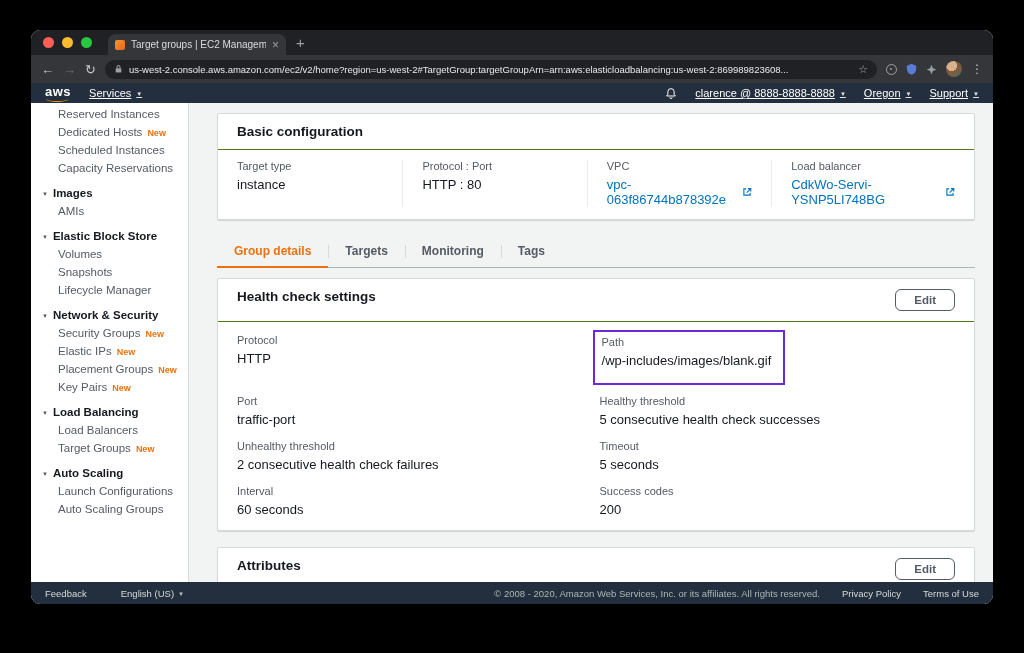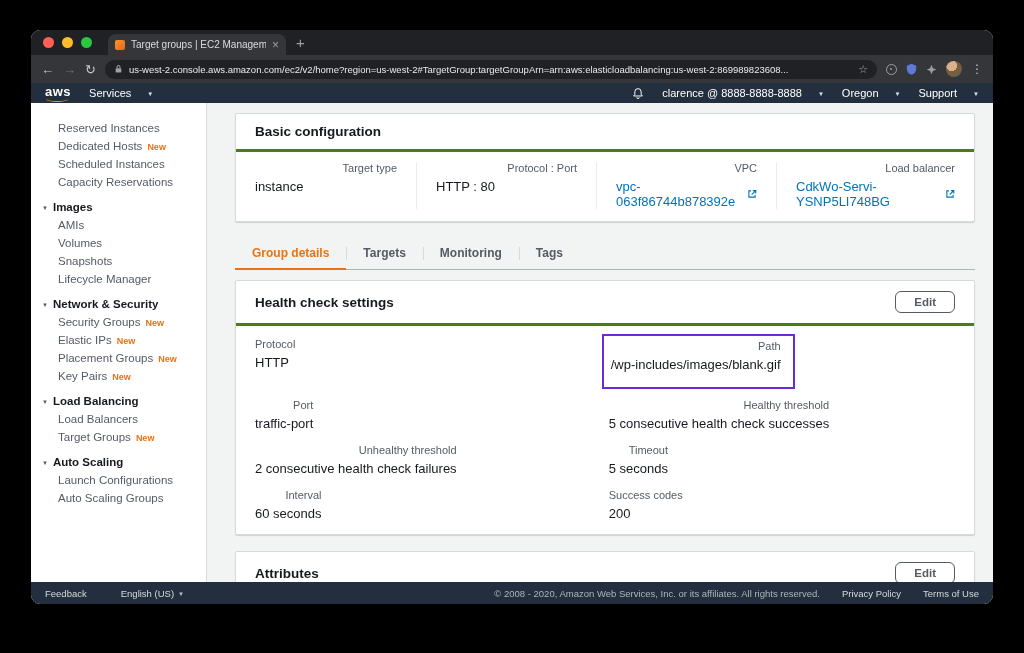--- a/index.html
+++ b/index.html
@@ -39,40 +39,40 @@
   .ext-circle::after { content:""; position:absolute; left:3px; top:3px; width:2px; height:2px; background:#9aa0a6; border-radius:50%; }
   .ext { display:flex; align-items:center; }
   .avatar { width:16px; height:16px; border-radius:50%;
             background:radial-gradient(circle at 35% 30%, #d9b08c 0 35%, #7a5c3e 36% 70%, #3f6b6b 71%); }
   .kebab { font-size:12px; }
   
   .awsnav { height:20px; background:#232f3e; display:flex; align-items:center; color:#fff; font-size:11px; padding:0 14px; gap:18px; flex-shrink:0; }
   .aws-logo { position:relative; font-weight:bold; font-size:13px; letter-spacing:.5px; padding-bottom:3px; }
   .aws-logo::after { content:""; position:absolute; left:1px; right:3px; bottom:0; height:5px;
                      border-bottom:1.6px solid #ff9900; border-radius:50%; }
-  .nav-item { display:inline-flex; align-items:center; gap:16px; cursor:pointer; }
+  .nav-item { display:inline-flex; align-items:center; gap:5px; cursor:pointer;text-decoration:underline; }
   .caret-sm { font-size:6px; opacity:.85; position:relative; top:0.5px; }
   .nav-right { margin-left:auto; display:flex; align-items:center; gap:18px; }
   
   .app { flex:1; display:flex; min-height:0; background:#f2f3f3; }
-  .sidebar { width:176px; background:#fff; border-right:1px solid #d5dbdb; padding-top:16px; overflow:hidden; flex-shrink:0; }
+  .sidebar { width:158px; background:#fff; border-right:1px solid #d5dbdb; padding-top:2px; overflow:hidden; flex-shrink:0; }
   .side-item { padding:3px 12px 3px 27px; font-size:11.5px; color:#545b64; display:flex; align-items:baseline; gap:5px; cursor:pointer; white-space:nowrap; }
   .side-item.section { color:#16191f; font-weight:bold; padding-left:11px; margin-top:7px; }
   .side-caret { font-size:6px; color:#545b64; position:relative; top:-1px; }
   .new-badge { color:#ec7211; font-size:9px; font-weight:bold; }
   .main { flex:1; overflow:hidden; padding:10px 18px 0 28px; min-width:0; }
   
   .card { background:#fff; border:1px solid #d5dbdb; border-radius:2px; margin-bottom:16px;
           box-shadow:0 1px 1px rgba(0,28,36,.15); }
-  .card-header { display:flex; align-items:center; justify-content:space-between;
-                 padding:10px 19px; border-bottom:3px solid #4d7c0f; }
+  .card-header { display:flex; align-items:flex-start; justify-content:space-between;
+                 padding:10px 19px; border-bottom:1px solid #4d7c0f; }
   .card-title { font-size:13.5px; font-weight:bold; color:#16191f; }
   .btn { border:1px solid #545b64; background:#fff; color:#545b64; font-weight:bold; font-size:11.5px;
          padding:4px 18px; border-radius:6px; font-family:inherit; cursor:pointer; }
-  .field-label { font-size:11px; color:#545b64; margin-bottom:5px;text-align:right; }
+  .field-label { font-size:11px; color:#545b64; margin-bottom:5px; }
   .field-value { font-size:13px; color:#16191f; }
   .field-value.link { color:#0073bb; display:flex; align-items:center; gap:4px; }
   
   .bc-grid { display:grid; grid-template-columns:1fr 1fr 1fr 1.1fr; padding:10px 0 12px; }
   .bc-cell { padding:0 19px; }
   .bc-cell + .bc-cell { border-left:1px solid #eaeded; }
   
   .tabs { display:flex; align-items:stretch; border-bottom:1px solid #aab7b8; margin:6px 0 10px; }
   .tab-item { position:relative; padding:8px 17px 9px; font-size:12px; font-weight:bold; color:#545b64; cursor:pointer; }
   .tab-item + .tab-item::before { content:""; position:absolute; left:0; top:9px; bottom:9px; width:1px; background:#d5dbdb; }
@@ -200,20 +200,25 @@
           <span data-interactable="false">Images</span>
 
         </div>
 
         <div class="side-item" data-interactable="true">
 
           <span data-interactable="false">AMIs</span>
 
         </div>
 
+        <div class="side-item section" data-interactable="true">
+          <span class="side-caret" data-interactable="false">▼</span>
+          <span data-interactable="false">Elastic Block Store</span>
+
+        </div>
 
         <div class="side-item" data-interactable="true">
 
           <span data-interactable="false">Volumes</span>
 
         </div>
 
         <div class="side-item" data-interactable="true">
 
           <span data-interactable="false">Snapshots</span>

